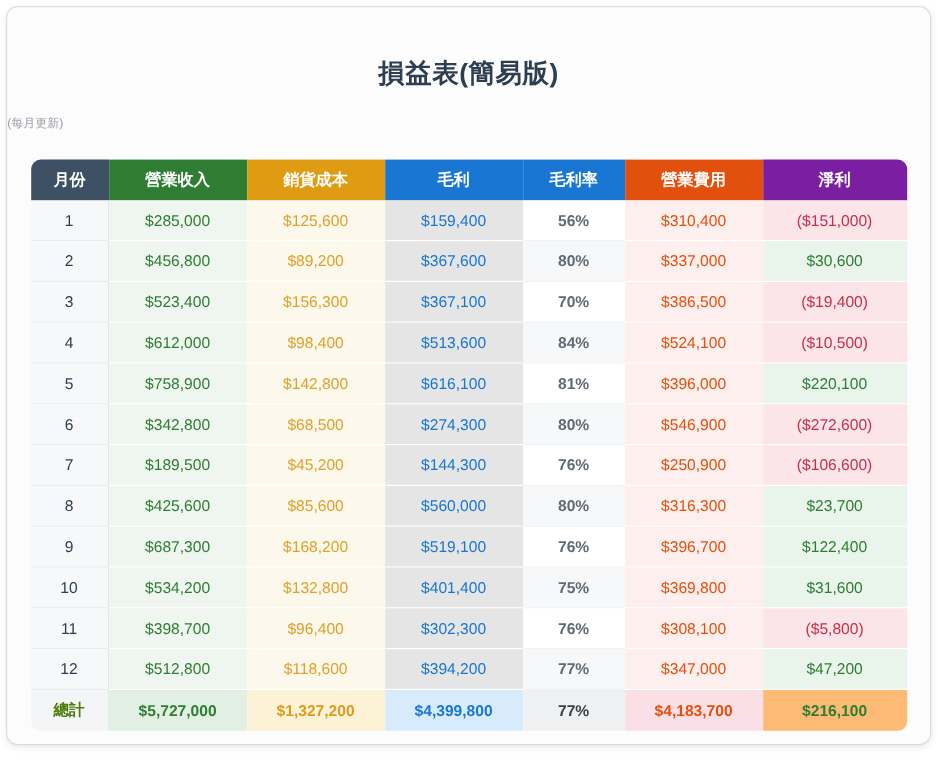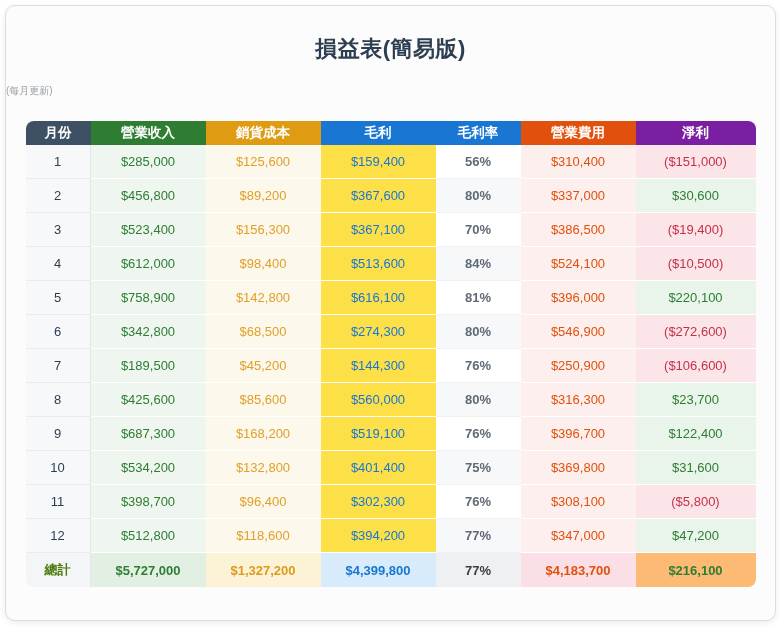--- a/index.html
+++ b/index.html
@@ -9,21 +9,21 @@
     font-family: "Liberation Sans", "DejaVu Sans", sans-serif;
   }
   .card {
     position: absolute;
     left: 5px; top: 5px;
     width: 771px; height: 616px;
     background: #fcfcfd;
     border: 1px solid #d9dde2;
     border-radius: 10px;
     box-shadow: 0 2px 6px rgba(0,0,0,0.08);
-    padding-top: 28px;
+    padding-top: 40px;
     overflow: hidden;
   }
   .page-title {
     text-align: center;
     font-size: 22px;
     font-weight: bold;
     color: #2c3e50;
     letter-spacing: 0.5px;
   }
   .page-subtitle {
@@ -36,21 +36,21 @@
     margin: 23px auto 0 auto;
     border-collapse: separate;
     border-spacing: 0;
     table-layout: fixed;
     font-size: 13px;
   }
   .pl-table th {
     color: #ffffff;
     font-weight: bold;
     font-size: 13.5px;
-    height: 24px;
+    height: 34px;
     text-align: center;
     vertical-align: middle;
     margin-top: 22px;
   }
   .pl-table th:first-child { border-top-left-radius: 8px; }
   .pl-table th:last-child  { border-top-right-radius: 8px; }
   th.h-month   { background: #3d5064; }
   th.h-revenue { background: #2e7d33; }
   th.h-cost    { background: #df9c12; }
   th.h-gross   { background: #1976d2; }
@@ -65,21 +65,21 @@
     border-bottom: 1px solid #ffffff;
   }
   td.col-month {
     background: #f7f8fa;
     color: #2c3e50;
     border-bottom: 1px solid #e9ebee;
     border-right: 1px solid #e4e7ea;
   }
   td.col-revenue { background: #eff6ef; color: #2e7d33; }
   td.col-cost    { background: #fdf8ec; color: #e0a02a; }
-  td.col-gross   { background: #fde047; color: #1976d2; }
+  td.col-gross   { background: #e5e5e5; color: #1976d2; }
   td.col-rate    { background: #ffffff; color: #5f6a75; border-bottom: 1px solid #f1f2f4; font-weight: bold; }
   td.col-rate.stripe { background: #f7f8f9; }
   td.col-opex    { background: #fdefed; color: #e2500d; }
   td.col-net.pos { background: #e9f4ea; color: #2e7d33; }
   td.col-net.neg { background: #fce5e9; color: #c53049; }
 
   tr.total-row td { font-weight: bold; border-bottom: none; }
   tr.total-row td.col-month   { background: #f4f5f7; color: #4d7c0f; border-bottom-left-radius: 8px; }
   tr.total-row td.col-revenue { background: #e2f0e3; }
   tr.total-row td.col-cost    { background: #fcf3d6; color: #dd9a1c; }

